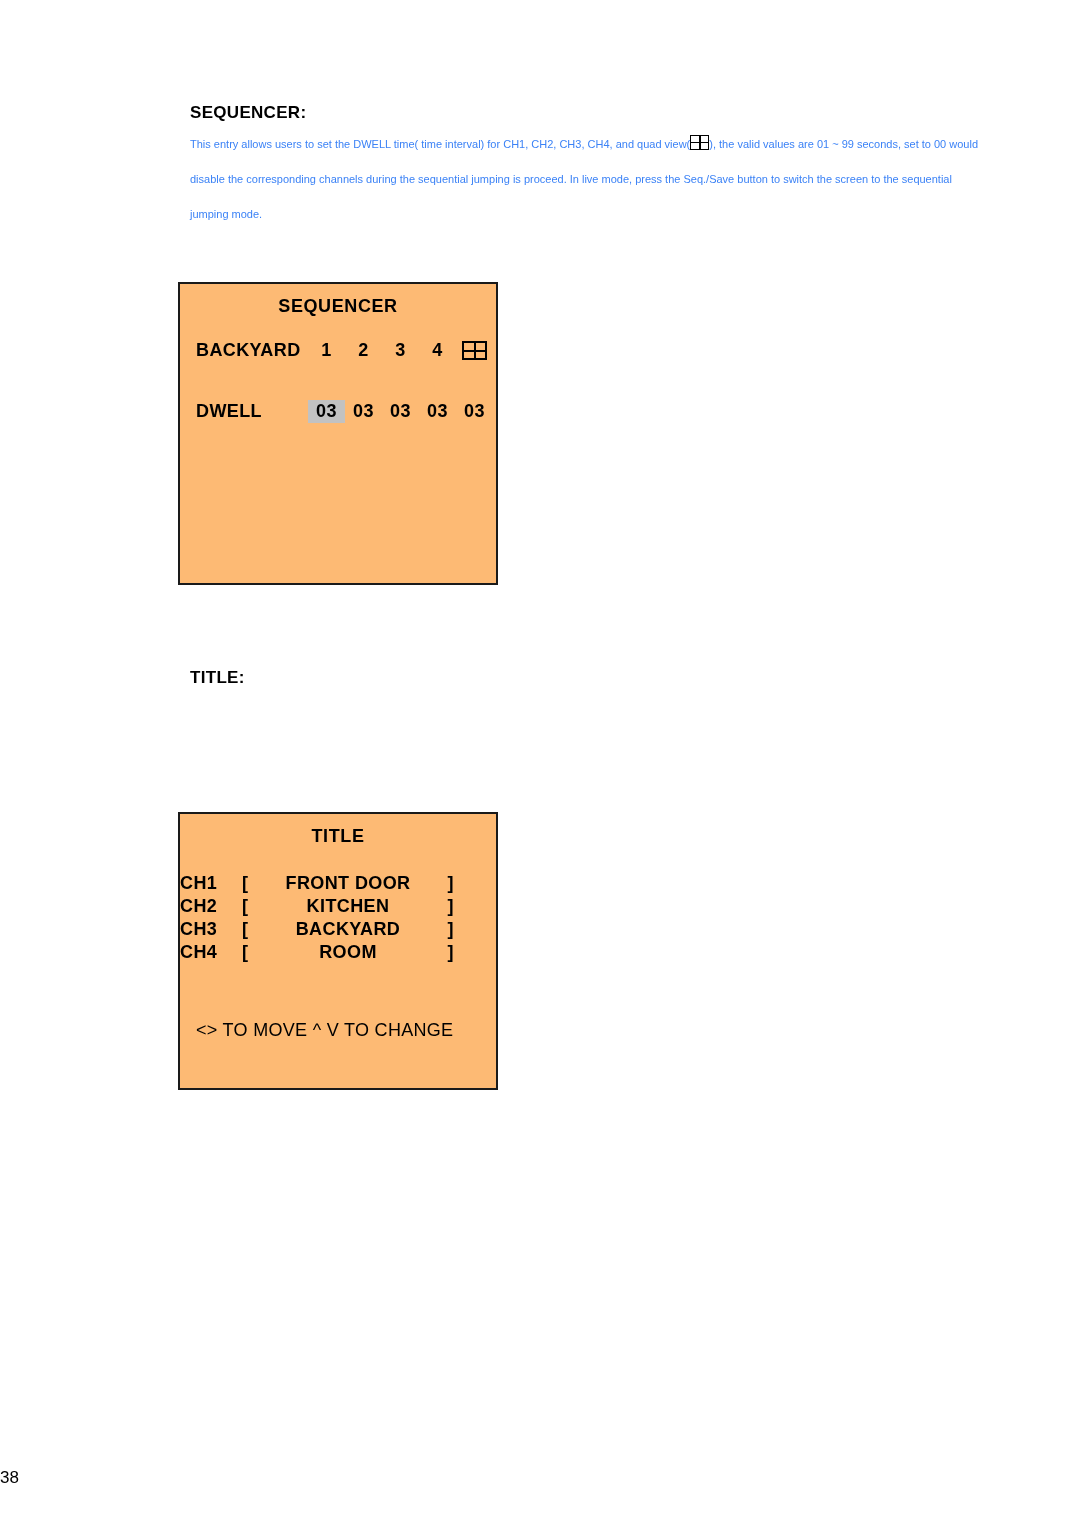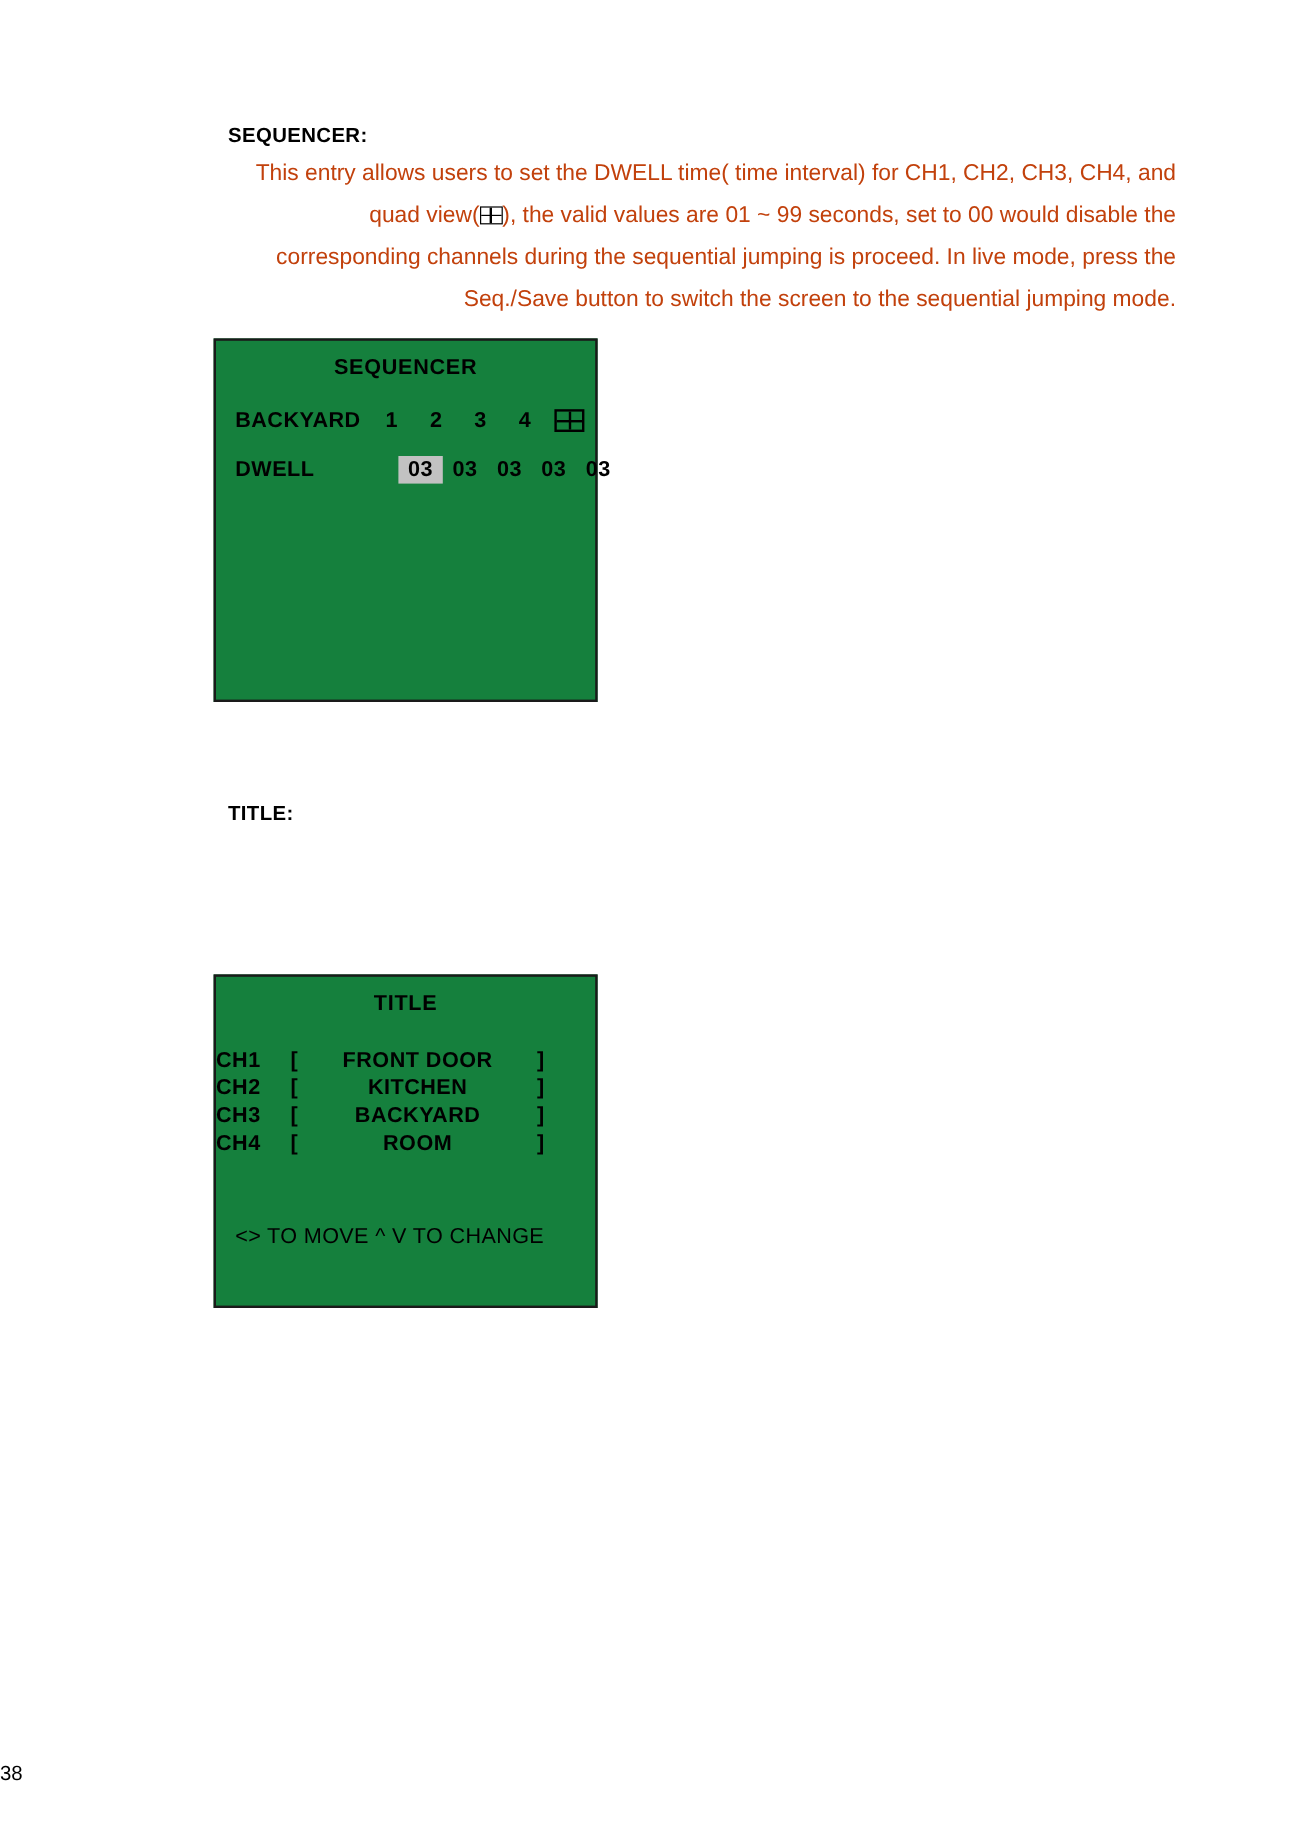--- a/index.html
+++ b/index.html
@@ -28,24 +28,24 @@
     font-weight: bold;
     letter-spacing: 0.3px;
     white-space: nowrap;
   }
   #sequencer-heading { left: 190px; top: 103px; }
   #title-heading     { left: 190px; top: 668px; }
 
   
   .body-para {
     position: absolute;
-    font-size: 19px;
+    font-size: 11px;
     line-height: 35px;
-    text-align: right;
-    color: #c2410c;
+    text-align: left;
+    color: #3b82f6;
   }
   #sequencer-para { left: 190px; top: 127px; width: 790px; }
   #title-para     { left: 190px; top: 686px; width: 790px; }
 
   
   .quad-inline {
     display: inline-block;
     width: 19px;
     height: 15px;
     vertical-align: -2px;
@@ -66,21 +66,21 @@
   }
   .quad-inline::after {
     top: 0; bottom: 0; left: 50%;
     width: 1.6px; margin-left: -0.8px;
   }
 
   
   .osd-panel {
     position: absolute;
     border: 2px solid #1a1a1a;
-    background: #15803d;
+    background: #fdba74;
     box-sizing: border-box;
   }
   #sequencer-panel {
     left: 178px;
     top: 282px;
     width: 320px;
     height: 303px;
   }
   #title-panel {
     left: 178px;
@@ -100,21 +100,21 @@
   
   .seq-row {
     display: flex;
     align-items: center;
     font-size: 18px;
     font-weight: bold;
     letter-spacing: 0.4px;
     padding-left: 16px;
   }
   #seq-channel-row { margin-top: 23px; }
-  #seq-dwell-row   { margin-top: 19px; gap: 24px; }
+  #seq-dwell-row   { margin-top: 39px; }
 
   .seq-label {
     width: 112px;
     flex: 0 0 112px;
     white-space: nowrap;
   }
   .seq-cells {
     display: flex;
     align-items: center;
   }

